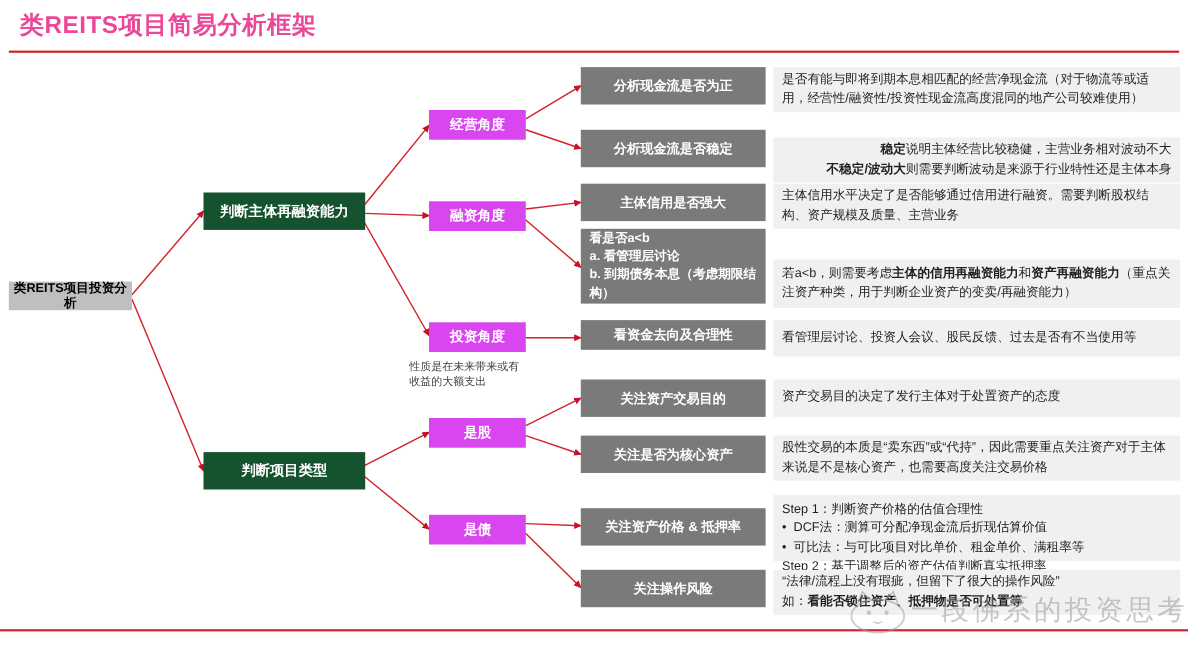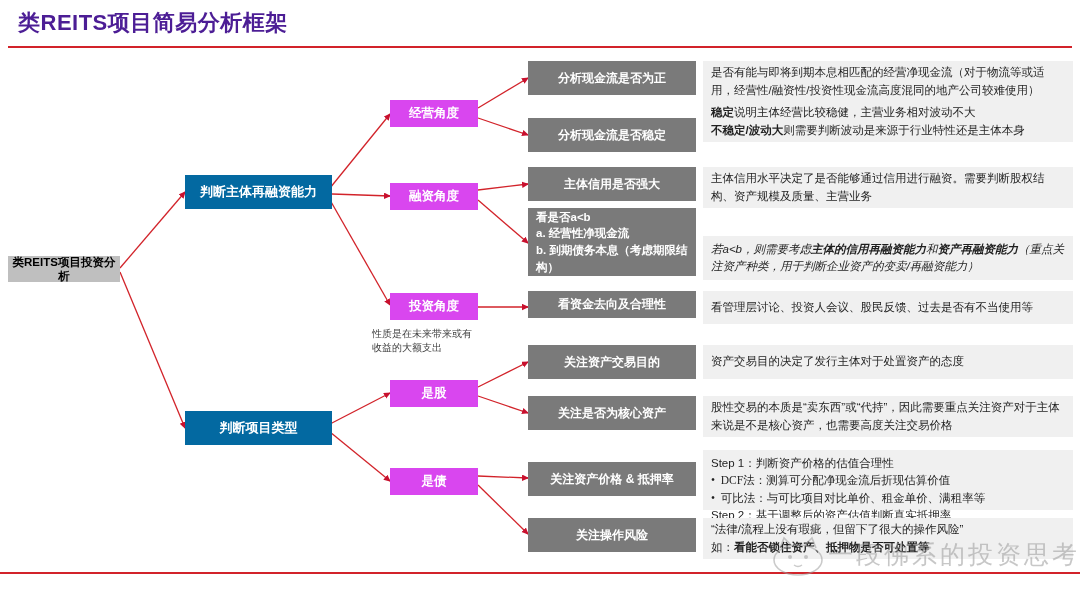--- a/index.html
+++ b/index.html
@@ -7,21 +7,21 @@
     width: 1080px; height: 599px;
     background: #ffffff;
     font-family: "Liberation Sans", "DejaVu Sans", sans-serif;
     overflow: hidden;
   }
   #page { position: relative; width: 1080px; height: 599px; }
 
   
   .title {
     position: absolute; left: 18px; top: 8px;
-    font-size: 22px; font-weight: bold; color: #4c1d95;
+    font-size: 22px; font-weight: bold; color: #ec4899;
     letter-spacing: 0.5px;
   }
   .title-rule {
     position: absolute; left: 8px; top: 46px;
     width: 1064px; height: 2px; background: #d2232a;
   }
   .bottom-rule {
     position: absolute; left: 0px; top: 572px;
     width: 1080px; height: 2px; background: #d2232a;
   }
@@ -35,21 +35,21 @@
     display: flex; align-items: center; justify-content: center;
     text-align: center;
     font-weight: bold;
     line-height: 1.25;
   }
   .root {
     background: #bfbfbf; color: #000000;
     font-size: 11.5px; padding: 0 4px;
   }
   .lvl1 {
-    background: #0369a1; color: #ffffff;
+    background: #14532d; color: #ffffff;
     font-size: 13px;
   }
   .lvl2 {
     background: #d946ef; color: #ffffff;
     font-size: 12.5px;
   }
   .leaf {
     background: #7a7a7a; color: #ffffff;
     font-size: 12px;
   }
@@ -65,21 +65,21 @@
   
   .desc {
     position: absolute;
     background: #f0f0f0; color: #1f1f1f;
     font-size: 11.5px; line-height: 1.5;
     padding: 5px 8px;
     display: flex; align-items: center;
   }
   .desc .inner { width: 100%; }
   .desc b { font-weight: bold; }
-  .bullet { display: block; padding-left: 12px; text-indent: -12px; font-family: Liberation Serif, serif; }
+  .bullet { display: block; padding-left: 12px; text-indent: -12px; }
   .bullet::before { content: "\2022\00a0\00a0"; }
 
   
   .watermark {
     position: absolute; left: 770px; top: 534px;
     width: 300px; height: 46px;
     opacity: 0.55; pointer-events: none;
   }
   .wm-text {
     position: absolute; left: 58px; top: 4px;
@@ -143,47 +143,47 @@
   <div class="node lvl2" style="left:390px; top:380px; width:88px; height:27px;">是股</div>
   <div class="node lvl2" style="left:390px; top:468px; width:88px; height:27px;">是债</div>
 
   <div class="node leaf" style="left:528px; top:61px; width:168px; height:34px;">分析现金流是否为正</div>
   <div class="node leaf" style="left:528px; top:118px; width:168px; height:34px;">分析现金流是否稳定</div>
   <div class="node leaf" style="left:528px; top:167px; width:168px; height:34px;">主体信用是否强大</div>
 
   <div class="node leaf leaf-left" style="left:528px; top:208px; width:168px; height:68px;">
     <div>
       <div>看是否a&lt;b</div>
-      <div>a. 经营性净现金流</div>
+      <div>a. 看管理层讨论</div>
       <div>b. 到期债务本息（考虑期限结构）</div>
     </div>
   </div>
 
   <div class="node leaf" style="left:528px; top:291px; width:168px; height:27px;">看资金去向及合理性</div>
   <div class="node leaf" style="left:528px; top:345px; width:168px; height:34px;">关注资产交易目的</div>
   <div class="node leaf" style="left:528px; top:396px; width:168px; height:34px;">关注是否为核心资产</div>
   <div class="node leaf" style="left:528px; top:462px; width:168px; height:34px;">关注资产价格 &amp; 抵押率</div>
   <div class="node leaf" style="left:528px; top:518px; width:168px; height:34px;text-align:right;">关注操作风险</div>
 
   <div class="desc" style="left:703px; top:61px; width:370px; height:41px;">
     <div class="inner">是否有能与即将到期本息相匹配的经营净现金流（对于物流等或适用，经营性/融资性/投资性现金流高度混同的地产公司较难使用）</div>
   </div>
 
-  <div class="desc" style="left:703px; top:101px; width:370px; height:41px;">
+  <div class="desc" style="left:703px; top:125px; width:370px; height:41px;text-align:right;">
     <div class="inner">
       <div><b>稳定</b><span>说明主体经营比较稳健，主营业务相对波动不大</span></div>
       <div><b>不稳定/波动大</b><span>则需要判断波动是来源于行业特性还是主体本身</span></div>
     </div>
   </div>
 
   <div class="desc" style="left:703px; top:167px; width:370px; height:41px;">
     <div class="inner">主体信用水平决定了是否能够通过信用进行融资。需要判断股权结构、资产规模及质量、主营业务</div>
   </div>
 
-  <div class="desc" style="left:703px; top:236px; width:370px; height:44px;font-style:italic;">
+  <div class="desc" style="left:703px; top:236px; width:370px; height:44px;">
     <div class="inner">
       <span>若a&lt;b，则需要考虑</span><b>主体的信用再融资能力</b><span>和</span><b>资产再融资能力</b><span>（重点关注资产种类，用于判断企业资产的变卖/再融资能力）</span>
     </div>
   </div>
 
   <div class="desc" style="left:703px; top:291px; width:370px; height:33px;">
     <div class="inner">看管理层讨论、投资人会议、股民反馈、过去是否有不当使用等</div>
   </div>
 
   <div class="desc" style="left:703px; top:345px; width:370px; height:34px;">

